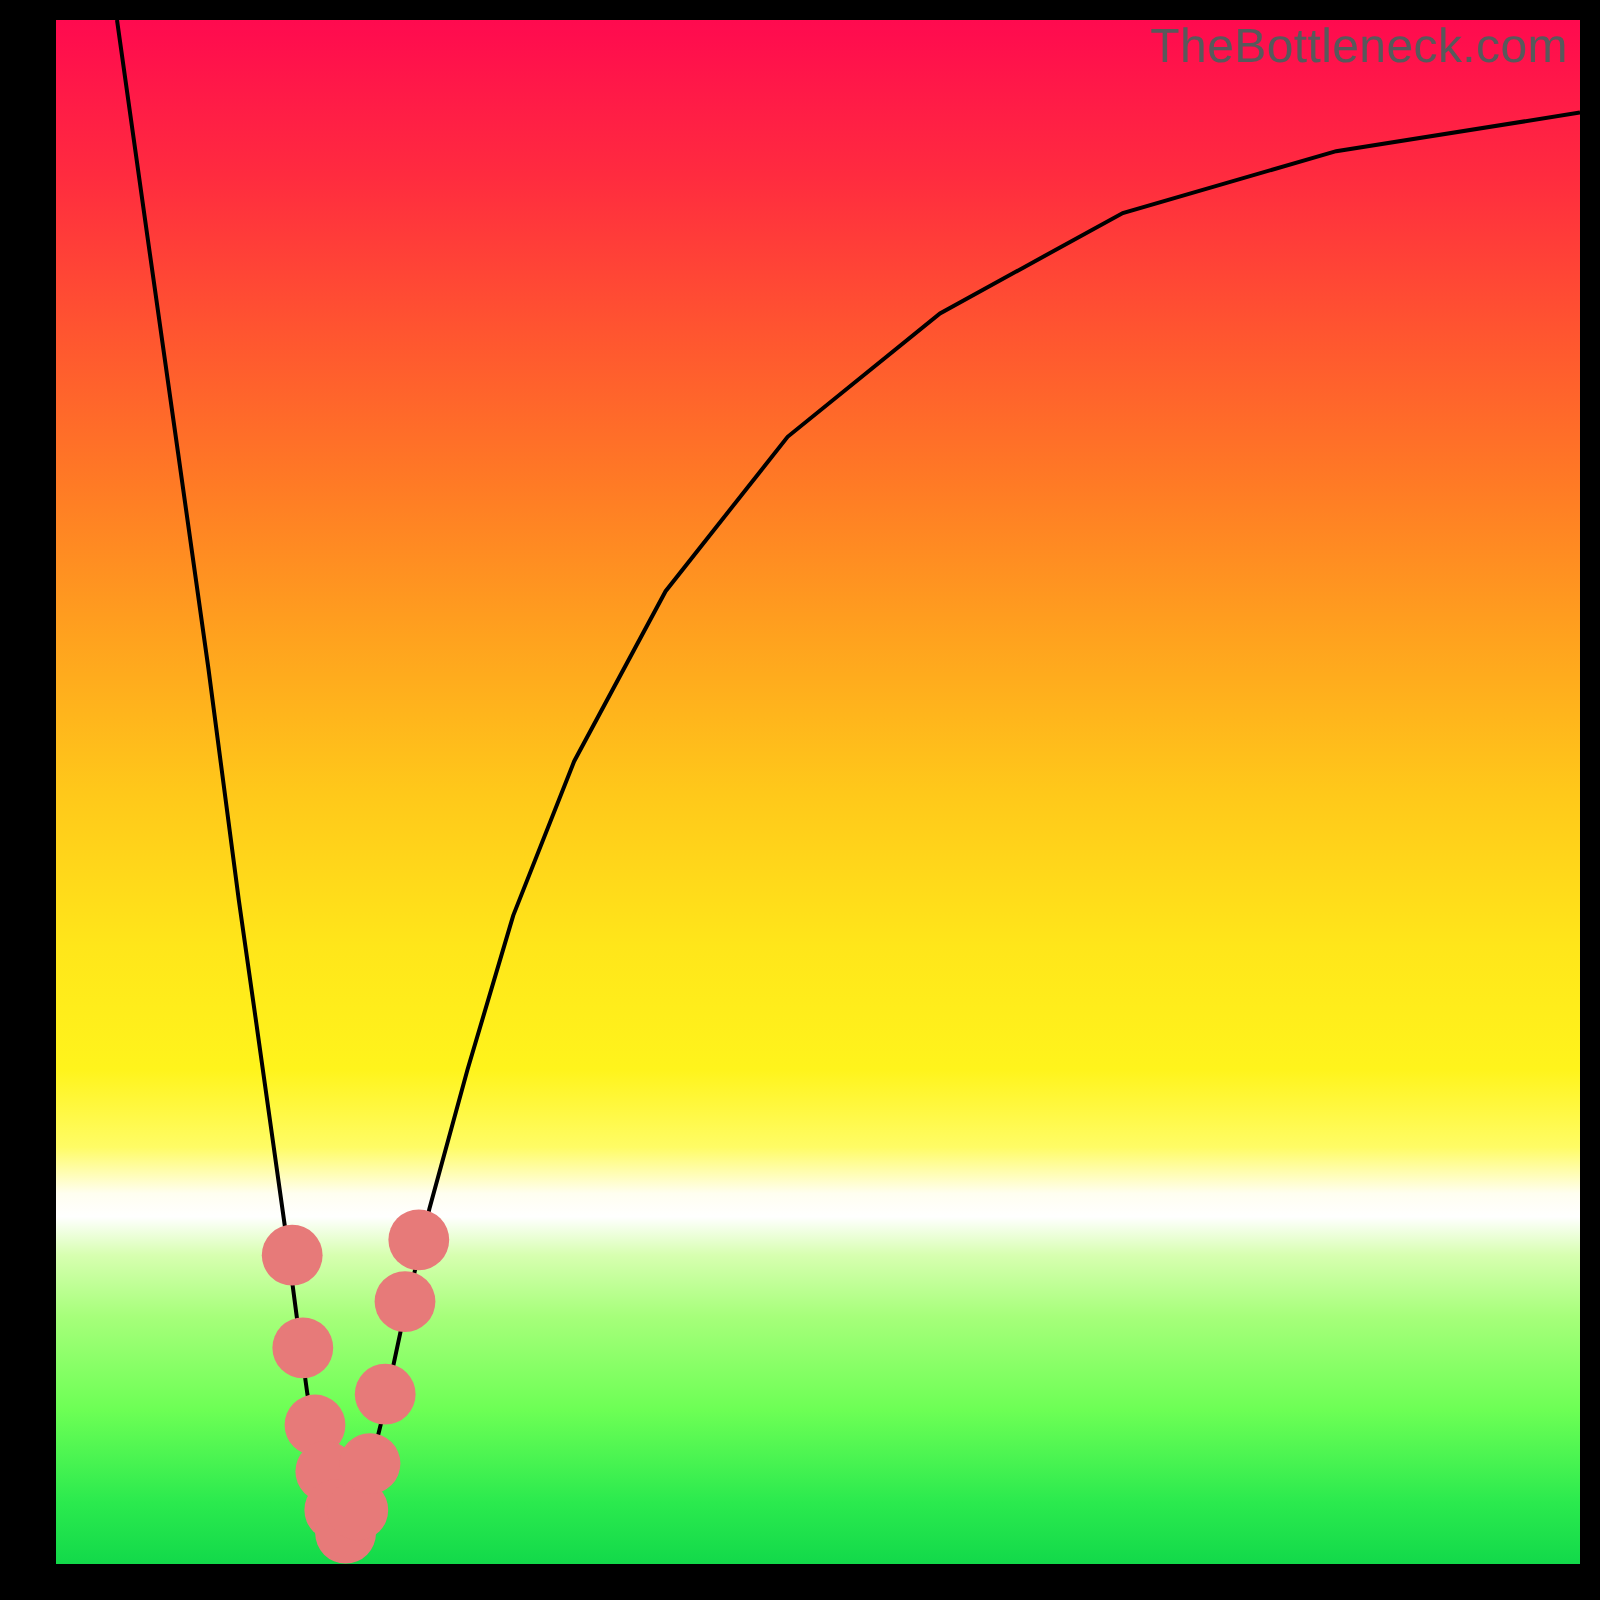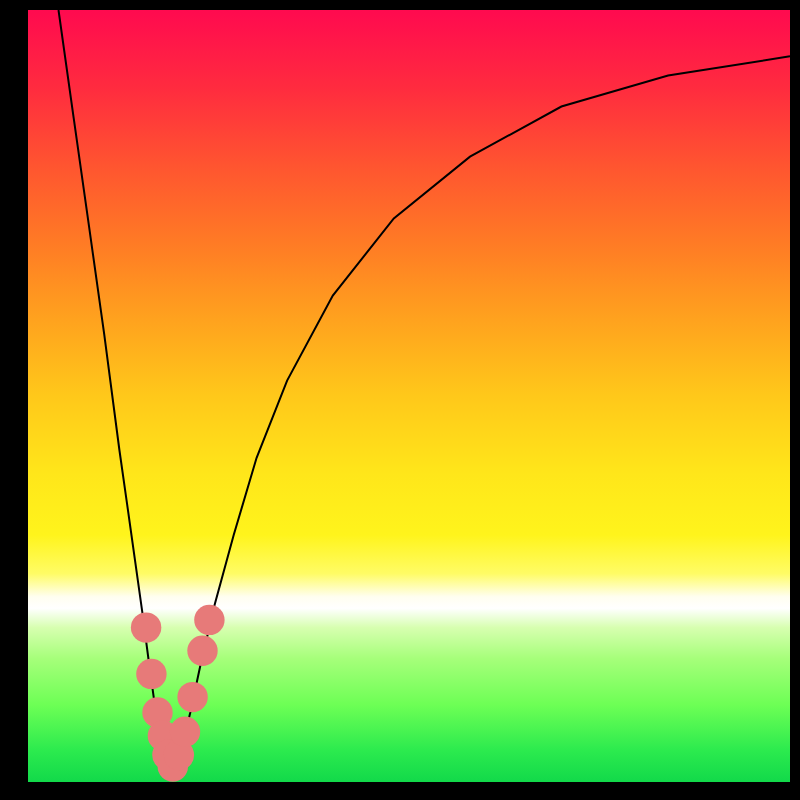--- a/index.html
+++ b/index.html
@@ -59,20 +59,21 @@
   .marker {
     fill: #e77a79;
     stroke: none;
   }
 </style>
 </head>
 <body>
 
 <div class="frame">
   <div class="plot">
+    <div class="watermark">TheBottleneck.com</div>
     <svg class="curve" viewBox="0 0 762 772" preserveAspectRatio="none">
       <path id="curve-left" fill="none" stroke="#000" stroke-width="2" d="M30.5 0.0 L45.7 108.1 L61.0 216.2 L76.2 324.2 L91.4 440.0 L99.1 494.1 L106.7 548.1 L114.3 602.2 L120.4 648.5 L125.7 687.1 L131.1 714.1 L136.4 733.4 L141.0 748.8 L144.8 756.6 "></path>
       <path id="curve-right" fill="none" stroke="#000" stroke-width="2" d="M144.8 756.6 L149.4 748.8 L154.7 733.4 L162.3 702.5 L172.2 656.2 L186.7 594.4 L205.7 525.0 L228.6 447.8 L259.1 370.6 L304.8 285.6 L365.8 208.4 L442.0 146.7 L533.4 96.5 L640.1 65.6 L762.0 46.3 "></path>
       <g id="markers">
           <circle cx="118.1" cy="617.6" r="15.2" class="marker"></circle>
           <circle cx="123.4" cy="663.9" r="15.2" class="marker"></circle>
           <circle cx="129.5" cy="702.5" r="15.2" class="marker"></circle>
           <circle cx="134.9" cy="725.7" r="15.2" class="marker"></circle>
           <circle cx="139.4" cy="745.0" r="15.2" class="marker"></circle>
           <circle cx="144.8" cy="756.6" r="15.2" class="marker"></circle>

